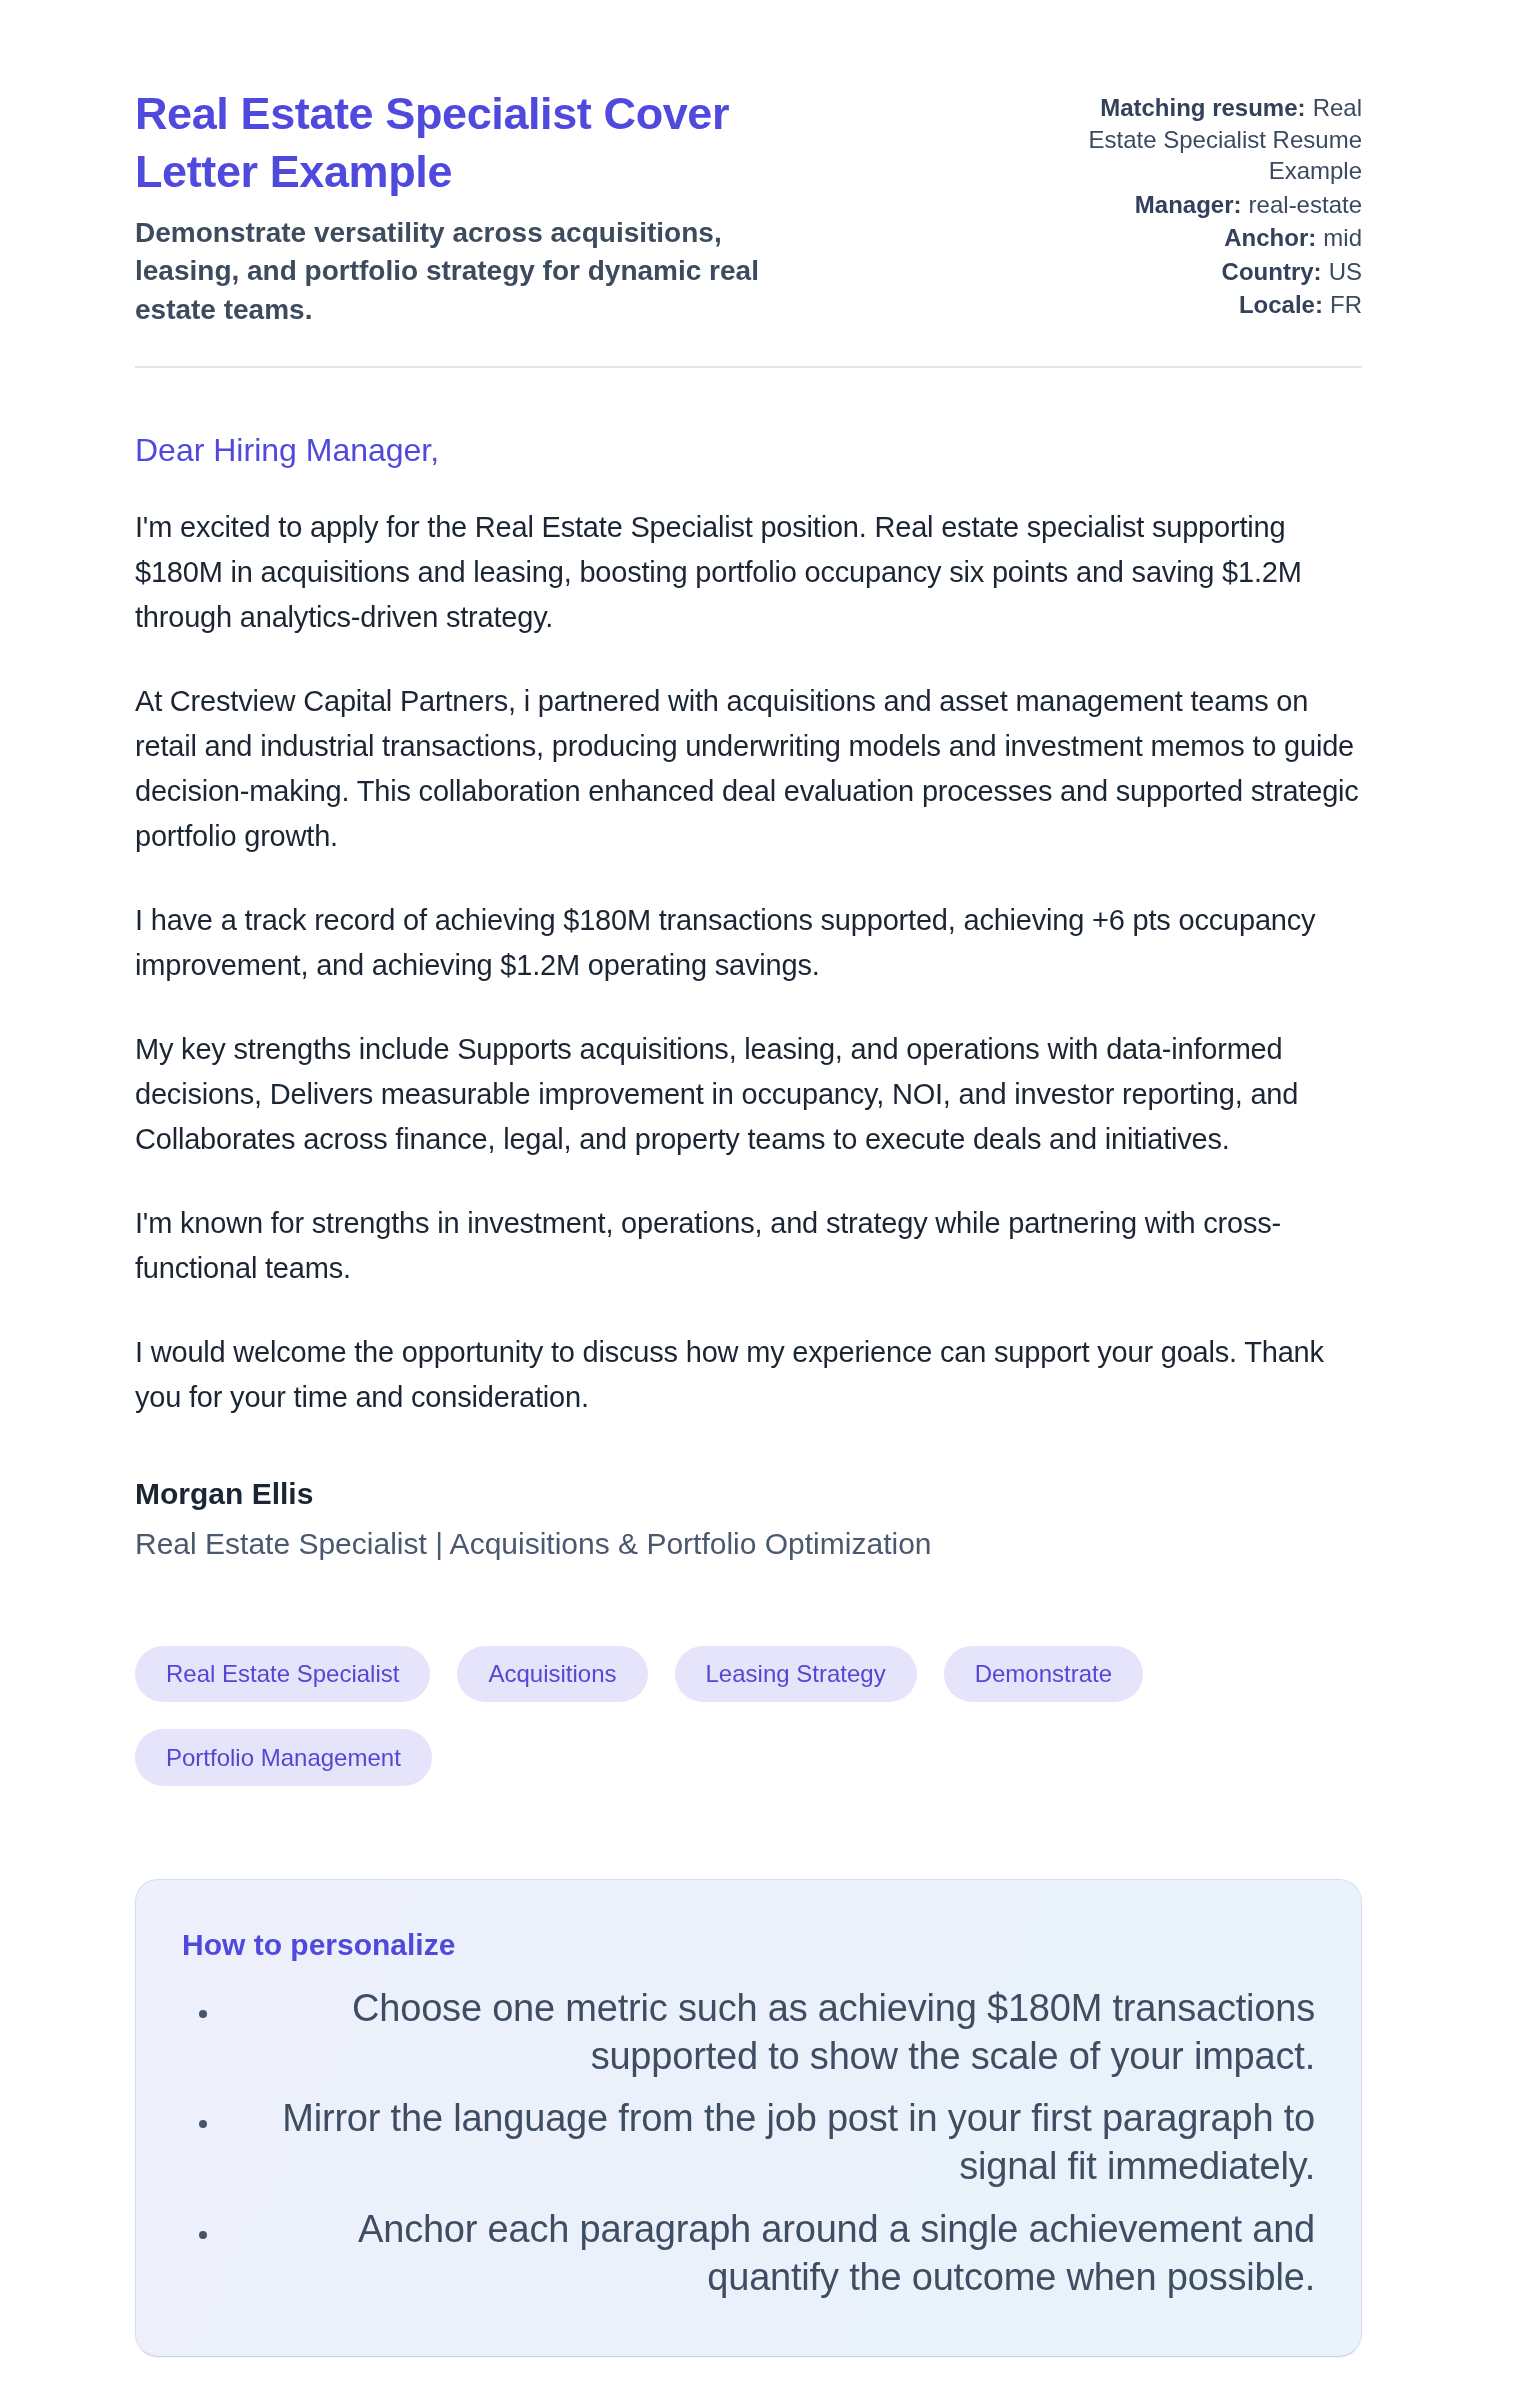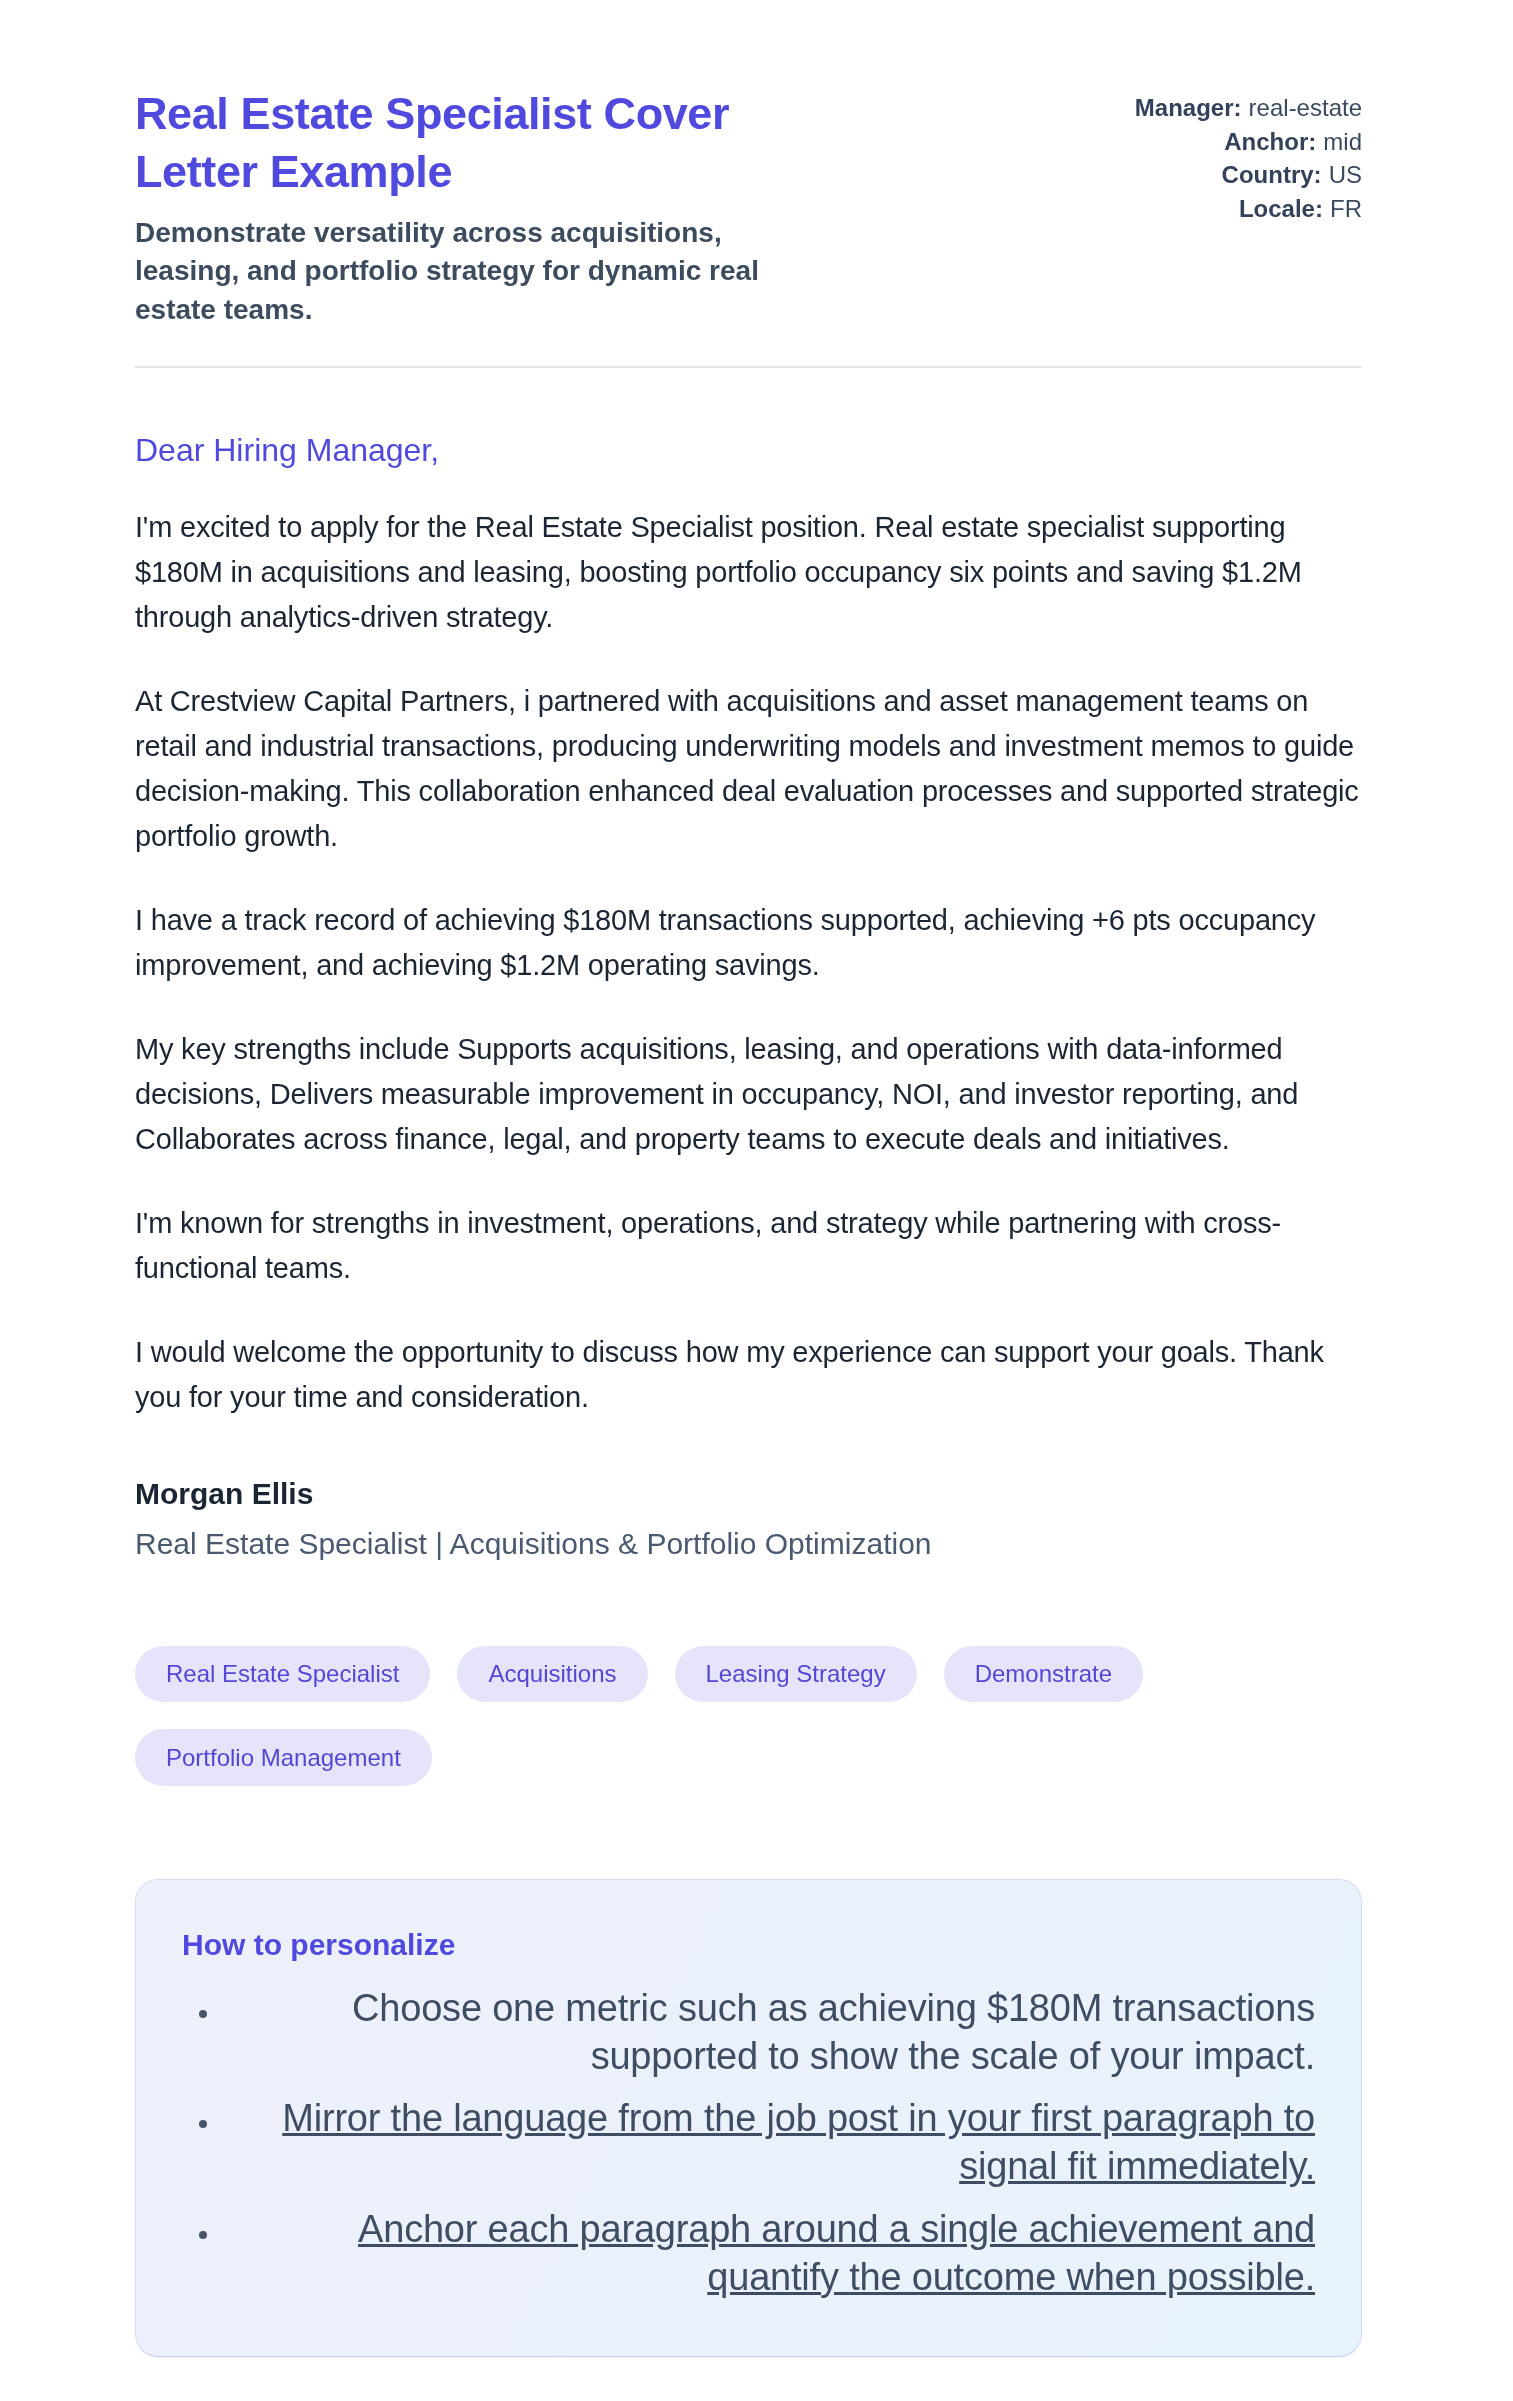--- a/index.html
+++ b/index.html
@@ -114,33 +114,34 @@
   .tips-list li {
     color: #3f4d63;
     font-size: 38px;
     letter-spacing: -0.2px;
     line-height: 48px;
     padding-left: 7.1px;
     max-width: 1095px;
     text-align: right;
   }
   .tips-list li::marker { color: #475569; font-size: 25px; }
-  .tips-list li + li { margin-top: 14.2px; text-decoration: underline; }
+  .tips-list li + li { margin-top: 14.2px; }
 </style>
 </head>
 <body>
 
 <div class="page">
 
   <header class="header">
     <div class="header-left">
       <h1 class="title">Real Estate Specialist Cover Letter Example</h1>
       <p class="subtitle">Demonstrate versatility across acquisitions, leasing, and portfolio strategy for dynamic real estate teams.</p>
     </div>
     <aside class="meta">
+      <div class="meta-row"><span class="meta-label">Matching resume:</span><span class="meta-value">Real Estate Specialist Resume Example</span></div>
       <div class="meta-row"><span class="meta-label">Manager:</span><span class="meta-value">real-estate</span></div>
       <div class="meta-row"><span class="meta-label">Anchor:</span><span class="meta-value">mid</span></div>
       <div class="meta-row"><span class="meta-label">Country:</span><span class="meta-value">US</span></div>
       <div class="meta-row"><span class="meta-label">Locale:</span><span class="meta-value">FR</span></div>
     </aside>
   </header>
 
   <hr class="divider">
 
   <section class="letter">

